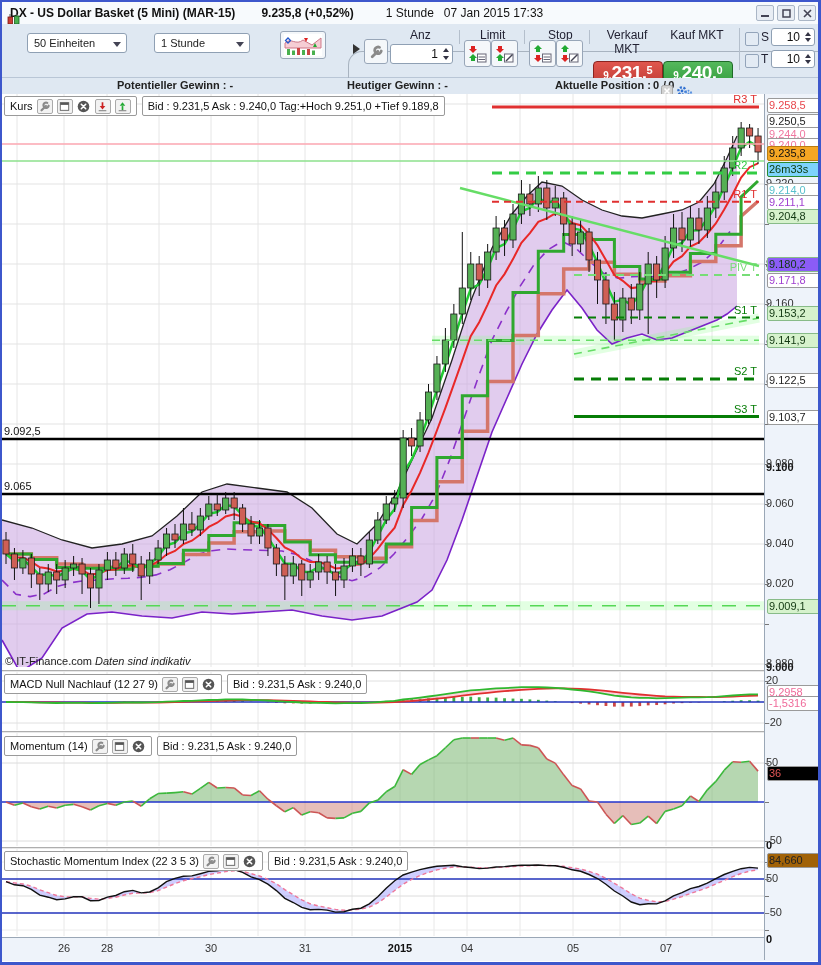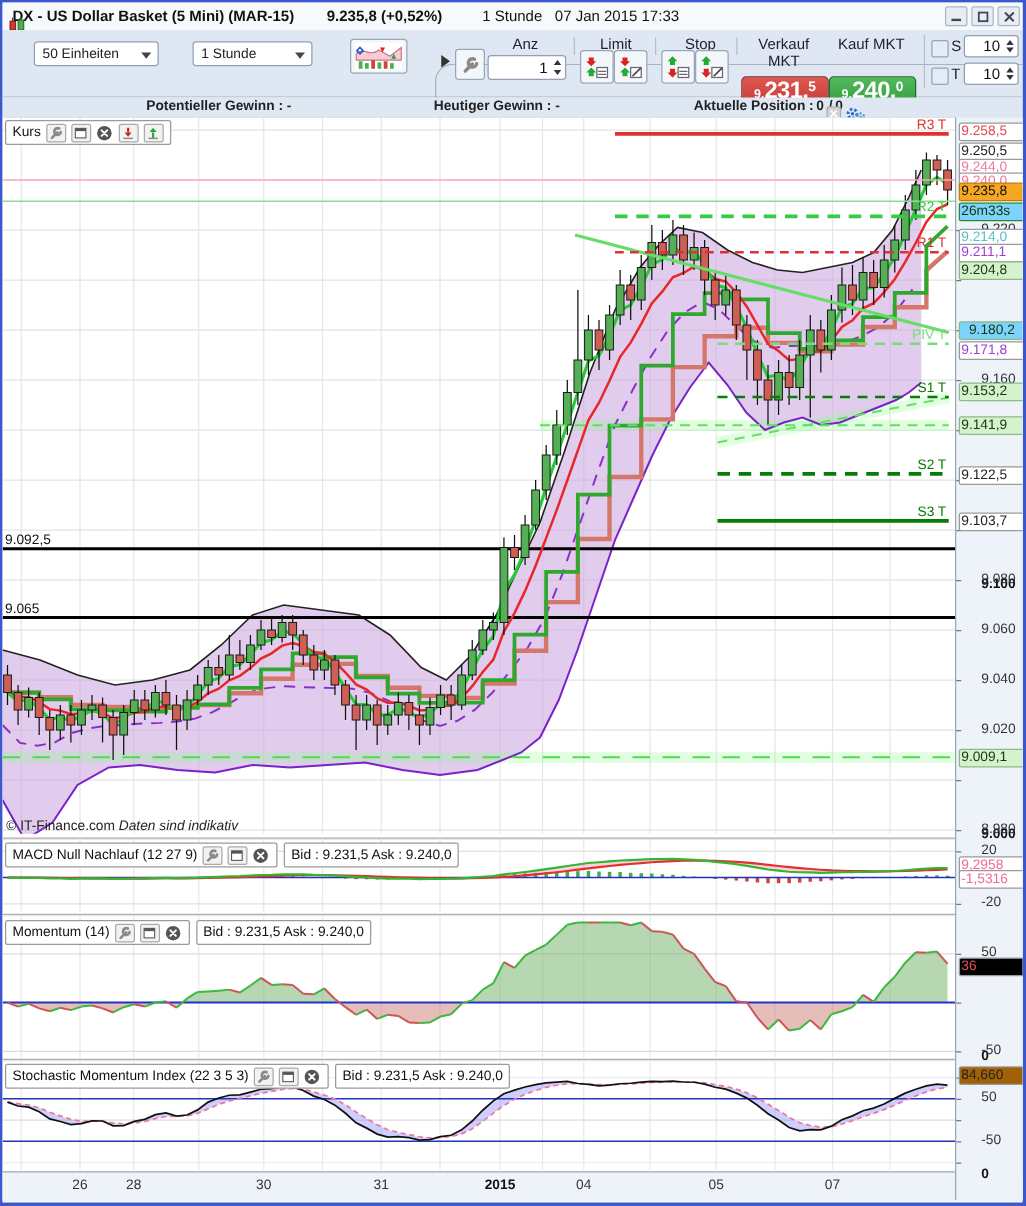--- a/index.html
+++ b/index.html
@@ -31,21 +31,21 @@
   .mktbtn .pmain{font-size:19px;font-weight:bold;letter-spacing:-0.5px;}
   .mktbtn .psup{font-size:11px;font-weight:bold;position:relative;top:-5px;}
   .checkbox{position:absolute;width:12px;height:12px;background:#e3ebf4;border:1px solid #93a4ba;border-radius:2px;}
   .cb-label{position:absolute;font-size:12px;color:#223;}
   
   .inforow{position:absolute;left:0;top:76px;width:817px;height:16px;background:#dfe8f2;border-bottom:1px solid #93a2b5;font-size:11px;font-weight:bold;color:#222;}
   .inforow .cell{position:absolute;top:1px;display:flex;align-items:center;gap:2px;}
   
   .region{position:absolute;left:0;top:92px;width:817px;height:866px;background:#fff;}
   .gutter{position:absolute;left:762px;top:0;width:55px;height:866px;background:#eef3fa;border-left:1px solid #9aa7b6;}
-  .tick{position:absolute;left:20px;font-size:11px;color:#333;white-space:nowrap;}
+  .tick{position:absolute;left:1px;font-size:11px;color:#333;white-space:nowrap;}
   .tick.b{font-weight:bold;color:#111;margin-top:44px;}
   .tickdash{position:absolute;left:0px;width:4px;height:1px;background:#777;}
   .vbox{position:absolute;left:2px;width:49px;height:13px;border:1px solid #9a9a9a;border-radius:2px;background:#fff;font-size:11px;line-height:13px;padding:0 1px;white-space:nowrap;overflow:hidden;}
   .paneborder{position:absolute;left:0;width:817px;height:0;border-top:1px solid #aeaeae;box-shadow:0 1px 0 #e8e8e8;}
   .phead{position:absolute;display:flex;gap:5px;align-items:center;z-index:6;}
   .pbox{display:flex;align-items:center;gap:4px;background:#fff;border:1px solid #9a9a9a;border-radius:2px;padding:1px 5px;height:16px;font-size:11px;color:#111;white-space:nowrap;}
   .hicon{width:14px;height:13px;background:#f2f2f2;border:1px solid #aaa;border-radius:2px;display:flex;align-items:center;justify-content:center;}
   .copyright{position:absolute;left:3px;top:561px;font-size:11px;color:#222;z-index:5;white-space:nowrap;}
   .copyright em{font-style:italic;}
   .xstrip{position:absolute;left:0;top:843px;width:817px;height:23px;background:#eef3fa;border-top:1px solid #9aa7b6;}
@@ -767,20 +767,21 @@
             </svg>
           </span>
         <span class="hicon">
             <svg width="11" height="11" viewBox="0 0 13 13">
               <line x1="6.5" y1="11" x2="6.5" y2="6" stroke="#22aa33" stroke-width="2"></line>
               <polygon points="3.2,5.5 9.8,5.5 6.5,1.5" fill="#22aa33"></polygon>
               <rect x="2" y="10.8" width="9" height="1.3" fill="#888"></rect>
             </svg>
           </span>
       </span>
+      <span class="pbox">Bid : 9.231,5 Ask : 9.240,0 Tag:+Hoch 9.251,0 +Tief 9.189,8</span>
     </div>
 
     <div class="copyright">
       <span>© IT-Finance.com</span>
       <em>Daten sind indikativ</em>
     </div>
 
     <div class="phead" style="left:2px;top:580px;">
       <span class="pbox">
         <span>MACD Null Nachlauf (12 27 9)</span>
@@ -922,21 +923,21 @@
         <div class="tickdash" style="top: 836px;"></div>
         <div class="vbox" style="top: 4px; color: rgb(232, 71, 77); background: rgb(255, 255, 255);">9.258,5</div>
         <div class="vbox" style="top: 20px; color: rgb(34, 34, 34); background: rgb(255, 255, 255);">9.250,5</div>
         <div class="vbox" style="top: 33px; color: rgb(240, 120, 160); background: rgb(255, 255, 255);">9.244,0</div>
         <div class="vbox" style="top: 44px; color: rgb(240, 120, 160); background: rgb(255, 255, 255);">9.240,0</div>
         <div class="vbox" style="top: 52px; color: rgb(17, 17, 17); background: rgb(245, 166, 35); border-color: rgb(185, 125, 16);">9.235,8</div>
         <div class="vbox" style="top: 68px; color: rgb(10, 58, 10); background: #7dd3fc; border-color: rgb(42, 138, 48);">26m33s</div>
         <div class="vbox" style="top: 89px; color: rgb(88, 192, 204); background: rgb(255, 255, 255);">9.214,0</div>
         <div class="vbox" style="top: 101px; color: rgb(160, 64, 208); background: rgb(255, 255, 255);">9.211,1</div>
         <div class="vbox" style="top: 115px; color: rgb(18, 56, 18); background: rgb(214, 242, 204); border-color: rgb(136, 187, 136);">9.204,8</div>
-        <div class="vbox" style="top: 163px; color: rgb(18, 56, 18); background: #7dd3fc; border-color: rgb(136, 187, 136); text-align: center;">9.180,2</div>
+        <div class="vbox" style="top: 163px; color: rgb(18, 56, 18); background: #8b5cf6; border-color: rgb(136, 187, 136);">9.180,2</div>
         <div class="vbox" style="top: 179px; color: rgb(160, 64, 208); background: rgb(255, 255, 255);">9.171,8</div>
         <div class="vbox" style="top: 212px; color: rgb(18, 56, 18); background: rgb(214, 242, 204); border-color: rgb(136, 187, 136);">9.153,2</div>
         <div class="vbox" style="top: 239px; color: rgb(18, 56, 18); background: rgb(214, 242, 204); border-color: rgb(136, 187, 136);">9.141,9</div>
         <div class="vbox" style="top: 279px; color: rgb(34, 34, 34); background: rgb(255, 255, 255);">9.122,5</div>
         <div class="vbox" style="top: 316px; color: rgb(34, 34, 34); background: rgb(255, 255, 255);">9.103,7</div>
         <div class="vbox" style="top: 505px; color: rgb(18, 56, 18); background: rgb(214, 242, 204); border-color: rgb(136, 187, 136);">9.009,1</div>
         <div class="vbox" style="top: 591px; color: rgb(240, 106, 154); background: rgb(255, 255, 255);">9,2958</div>
         <div class="vbox" style="top: 602px; color: rgb(240, 106, 154); background: rgb(255, 255, 255);">-1,5316</div>
         <div class="vbox" style="top: 672px; color: rgb(224, 85, 85); background: #000000;">36</div>
         <div class="vbox" style="top: 759px; color: rgb(34, 34, 34); background: #a16207;">84,660</div>

